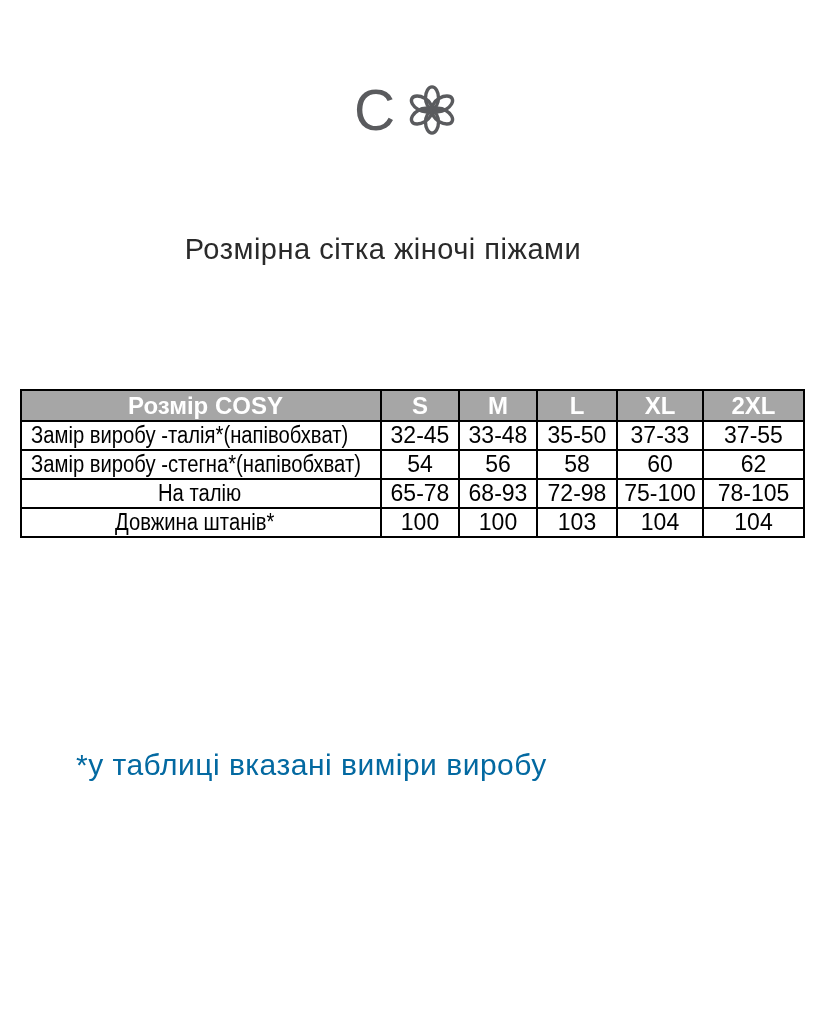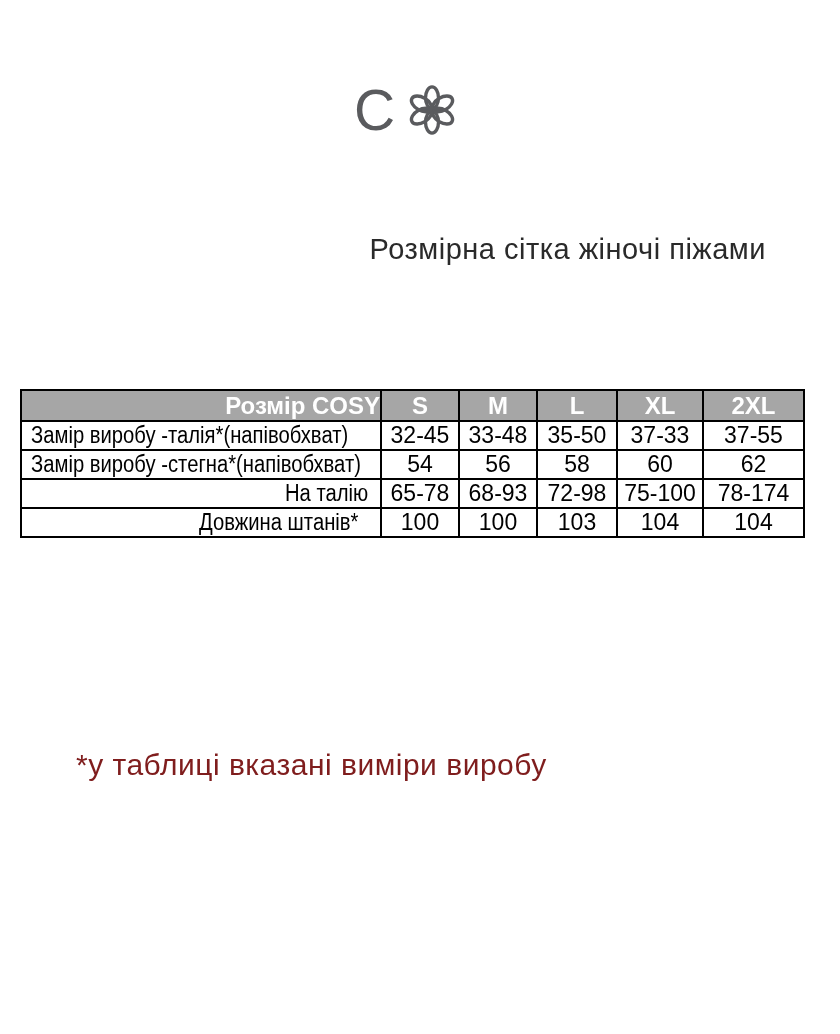--- a/index.html
+++ b/index.html
@@ -32,21 +32,21 @@
   }
   .flower-svg { width: 52px; height: 54px; margin-top: -2px; }
 
   
   .title {
     position: absolute;
     top: 233px;
     left: 0;
     width: 766px;
     margin: 0;
-    text-align: right;
+    text-align: center;
     font-size: 29px;
     font-weight: 400;
     letter-spacing: 0.5px;
     color: #2a2a2a;
   }
 
   
   .size-table {
     position: absolute;
     left: 20px;
@@ -68,21 +68,21 @@
     white-space: nowrap;
   }
   .size-table thead th {
     background: #a6a6a6;
     color: #ffffff;
     font-weight: bold;
     height: 29px;
     font-size: 24px;
   }
   .size-table .label {
-    text-align: right;
+    text-align: center;
     padding-left: 9px;
   }
   .label-inner {
     display: inline-block;
     transform: scaleX(0.88);
     transform-origin: 0 55%;
     white-space: nowrap;
   }
   .section-row td {
     background: #d9d9d9;
@@ -91,21 +91,21 @@
 
   
   .footnote {
     position: absolute;
     left: 76px;
     top: 748px;
     margin: 0;
     font-size: 30px;
     font-weight: 400;
     letter-spacing: 0.5px;
-    color: #7f1d1d;
+    color: #0369a1;
   }
 </style>
 </head>
 <body>
 
 <div class="page">
 
   <header class="logo">
     <span class="logo-text">C</span>
     <svg class="flower-svg" viewBox="0 0 100 100" aria-hidden="true">
@@ -160,21 +160,21 @@
         <td>60</td>
         <td>62</td>
       </tr>
 
       <tr>
         <td class="label"><span class="label-inner">На талію</span></td>
         <td>65-78</td>
         <td>68-93</td>
         <td>72-98</td>
         <td>75-100</td>
-        <td>78-174</td>
+        <td>78-105</td>
       </tr>
 
 
       <tr>
         <td class="label"><span class="label-inner">Довжина штанів*</span></td>
         <td>100</td>
         <td>100</td>
         <td>103</td>
         <td>104</td>
         <td>104</td>

